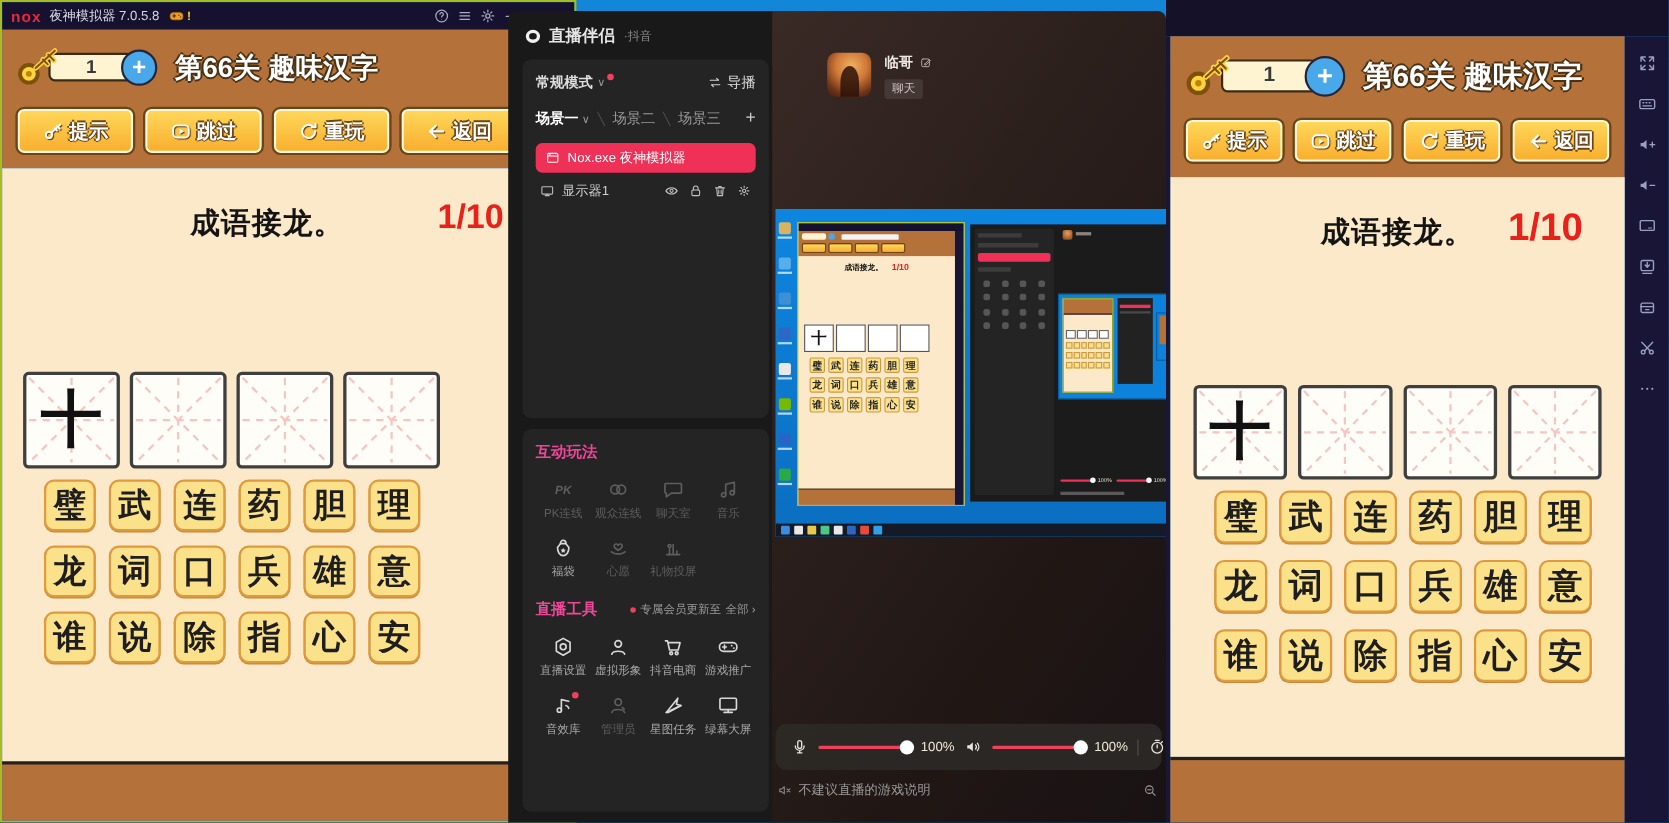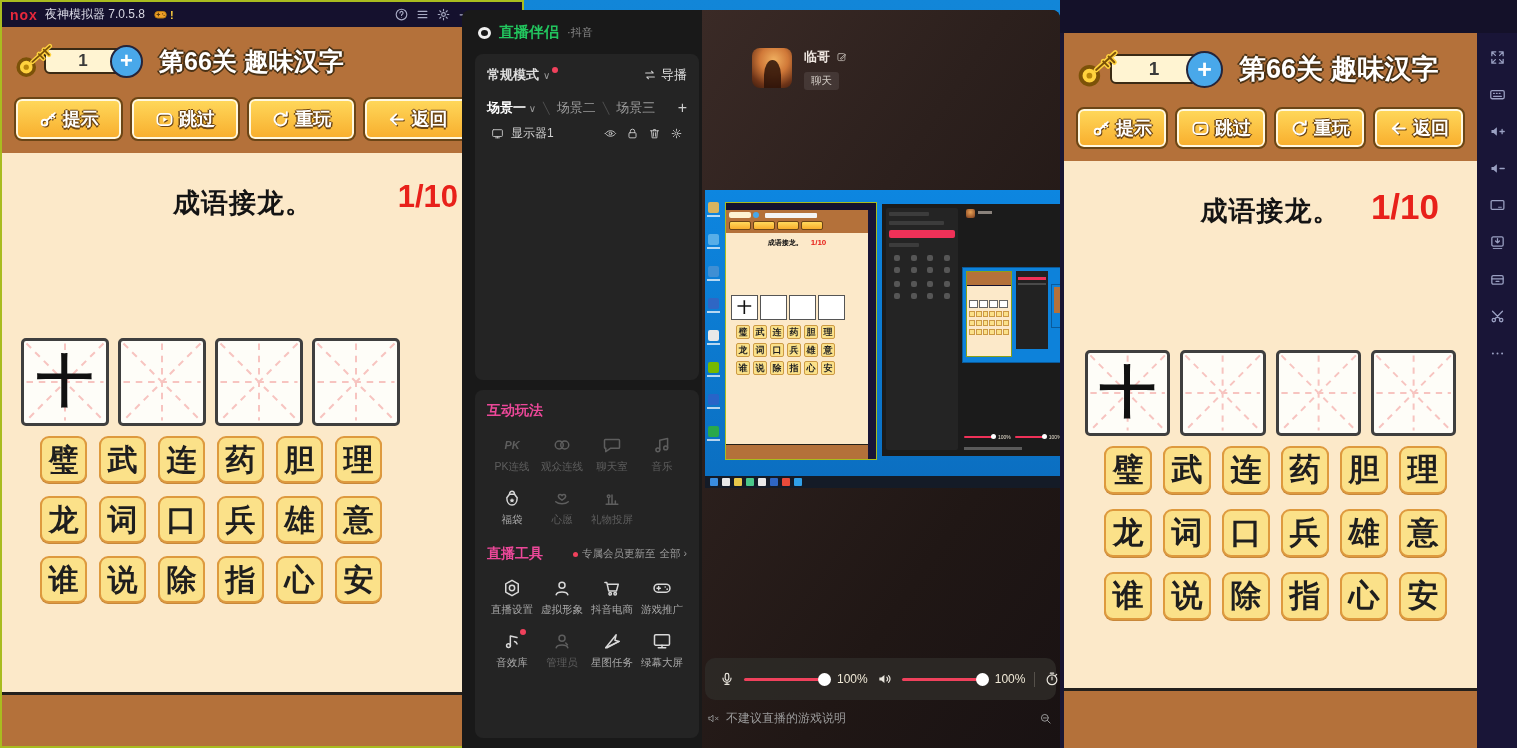--- a/index.html
+++ b/index.html
@@ -76,21 +76,21 @@
   .emu-right .tile{width:48px;height:48px;font-size:31px;}
   .game-footer{height:54px;background:#b4713a;border-top:3px solid #24201c;flex:0 0 auto;}
   .emu-right .game-footer{height:60px;}
   .emu-right .game{border-left:4px solid #1a1633;}
 
   
   .companion{position:absolute;left:462px;top:10px;width:598px;height:738px;background:#191919;
     border-radius:8px 8px 0 0;overflow:hidden;}
   .comp-header{display:flex;align-items:center;gap:8px;padding:13px 16px 8px;}
   .comp-logo{width:13px;height:12px;border:3px solid #f0f0f0;border-radius:50%;}
-  .comp-title{color:#22c55e;font-weight:bold;font-size:15px;}
+  .comp-title{color:#e5e5e5;font-weight:bold;font-size:15px;}
   .comp-sub{color:#8a8a8a;font-size:11px;}
   .comp-left{position:absolute;left:13px;top:44px;width:224px;}
   .card{background:#242424;border-radius:8px;padding:12px;}
   .card1{height:326px;position:relative;}
   .moderow{display:flex;align-items:center;color:#dedede;font-size:13px;}
   .mode-label{font-weight:bold;}
   .caret{color:#9a9a9a;font-size:10px;margin-left:4px;}
   .reddot{width:6px;height:6px;background:#f0415c;border-radius:50%;margin:-10px 0 0 2px;}
   .mode-spacer{flex:1;}
   .swap-ic{width:14px;height:14px;color:#d0d0d0;margin-right:4px;}
@@ -486,20 +486,29 @@
         </div>
         <div class="tabsrow" style="display:flex;align-items:center;margin-top:15px;">
           <span style="display:flex;align-items:center;">
 
           <span class="scene-tab" data-active="true">场景一</span>
               <span class="scene-tab" data-active="false">场景二</span>
               <span class="scene-tab" data-active="false">场景三</span>
             </span>
           <span class="tab-plus">+</span>
         </div>
+        <div class="srcpill">
+          <span class="wic" data-icon="window-app">
+              <svg viewBox="0 0 24 24" fill="none" stroke="currentColor" stroke-width="1.8" stroke-linecap="round" stroke-linejoin="round">
+                <rect x="3.5" y="4.5" width="17" height="15" rx="2"></rect>
+                <path d="M3.5 9h17M6.5 6.8h1.5"></path>
+              </svg>
+            </span>
+          <span>Nox.exe 夜神模拟器</span>
+        </div>
         <div class="disprow">
           <span class="wic" data-icon="monitor-small">
               <svg viewBox="0 0 24 24" fill="none" stroke="currentColor" stroke-width="1.8" stroke-linecap="round" stroke-linejoin="round">
                 <rect x="3" y="5" width="18" height="12.5" rx="1.5"></rect>
                 <path d="M12 17.5V20M8.5 20h7"></path>
               </svg>
             </span>
           <span>显示器1</span>
           <span class="disp-icons">
             <span data-icon="eye">

